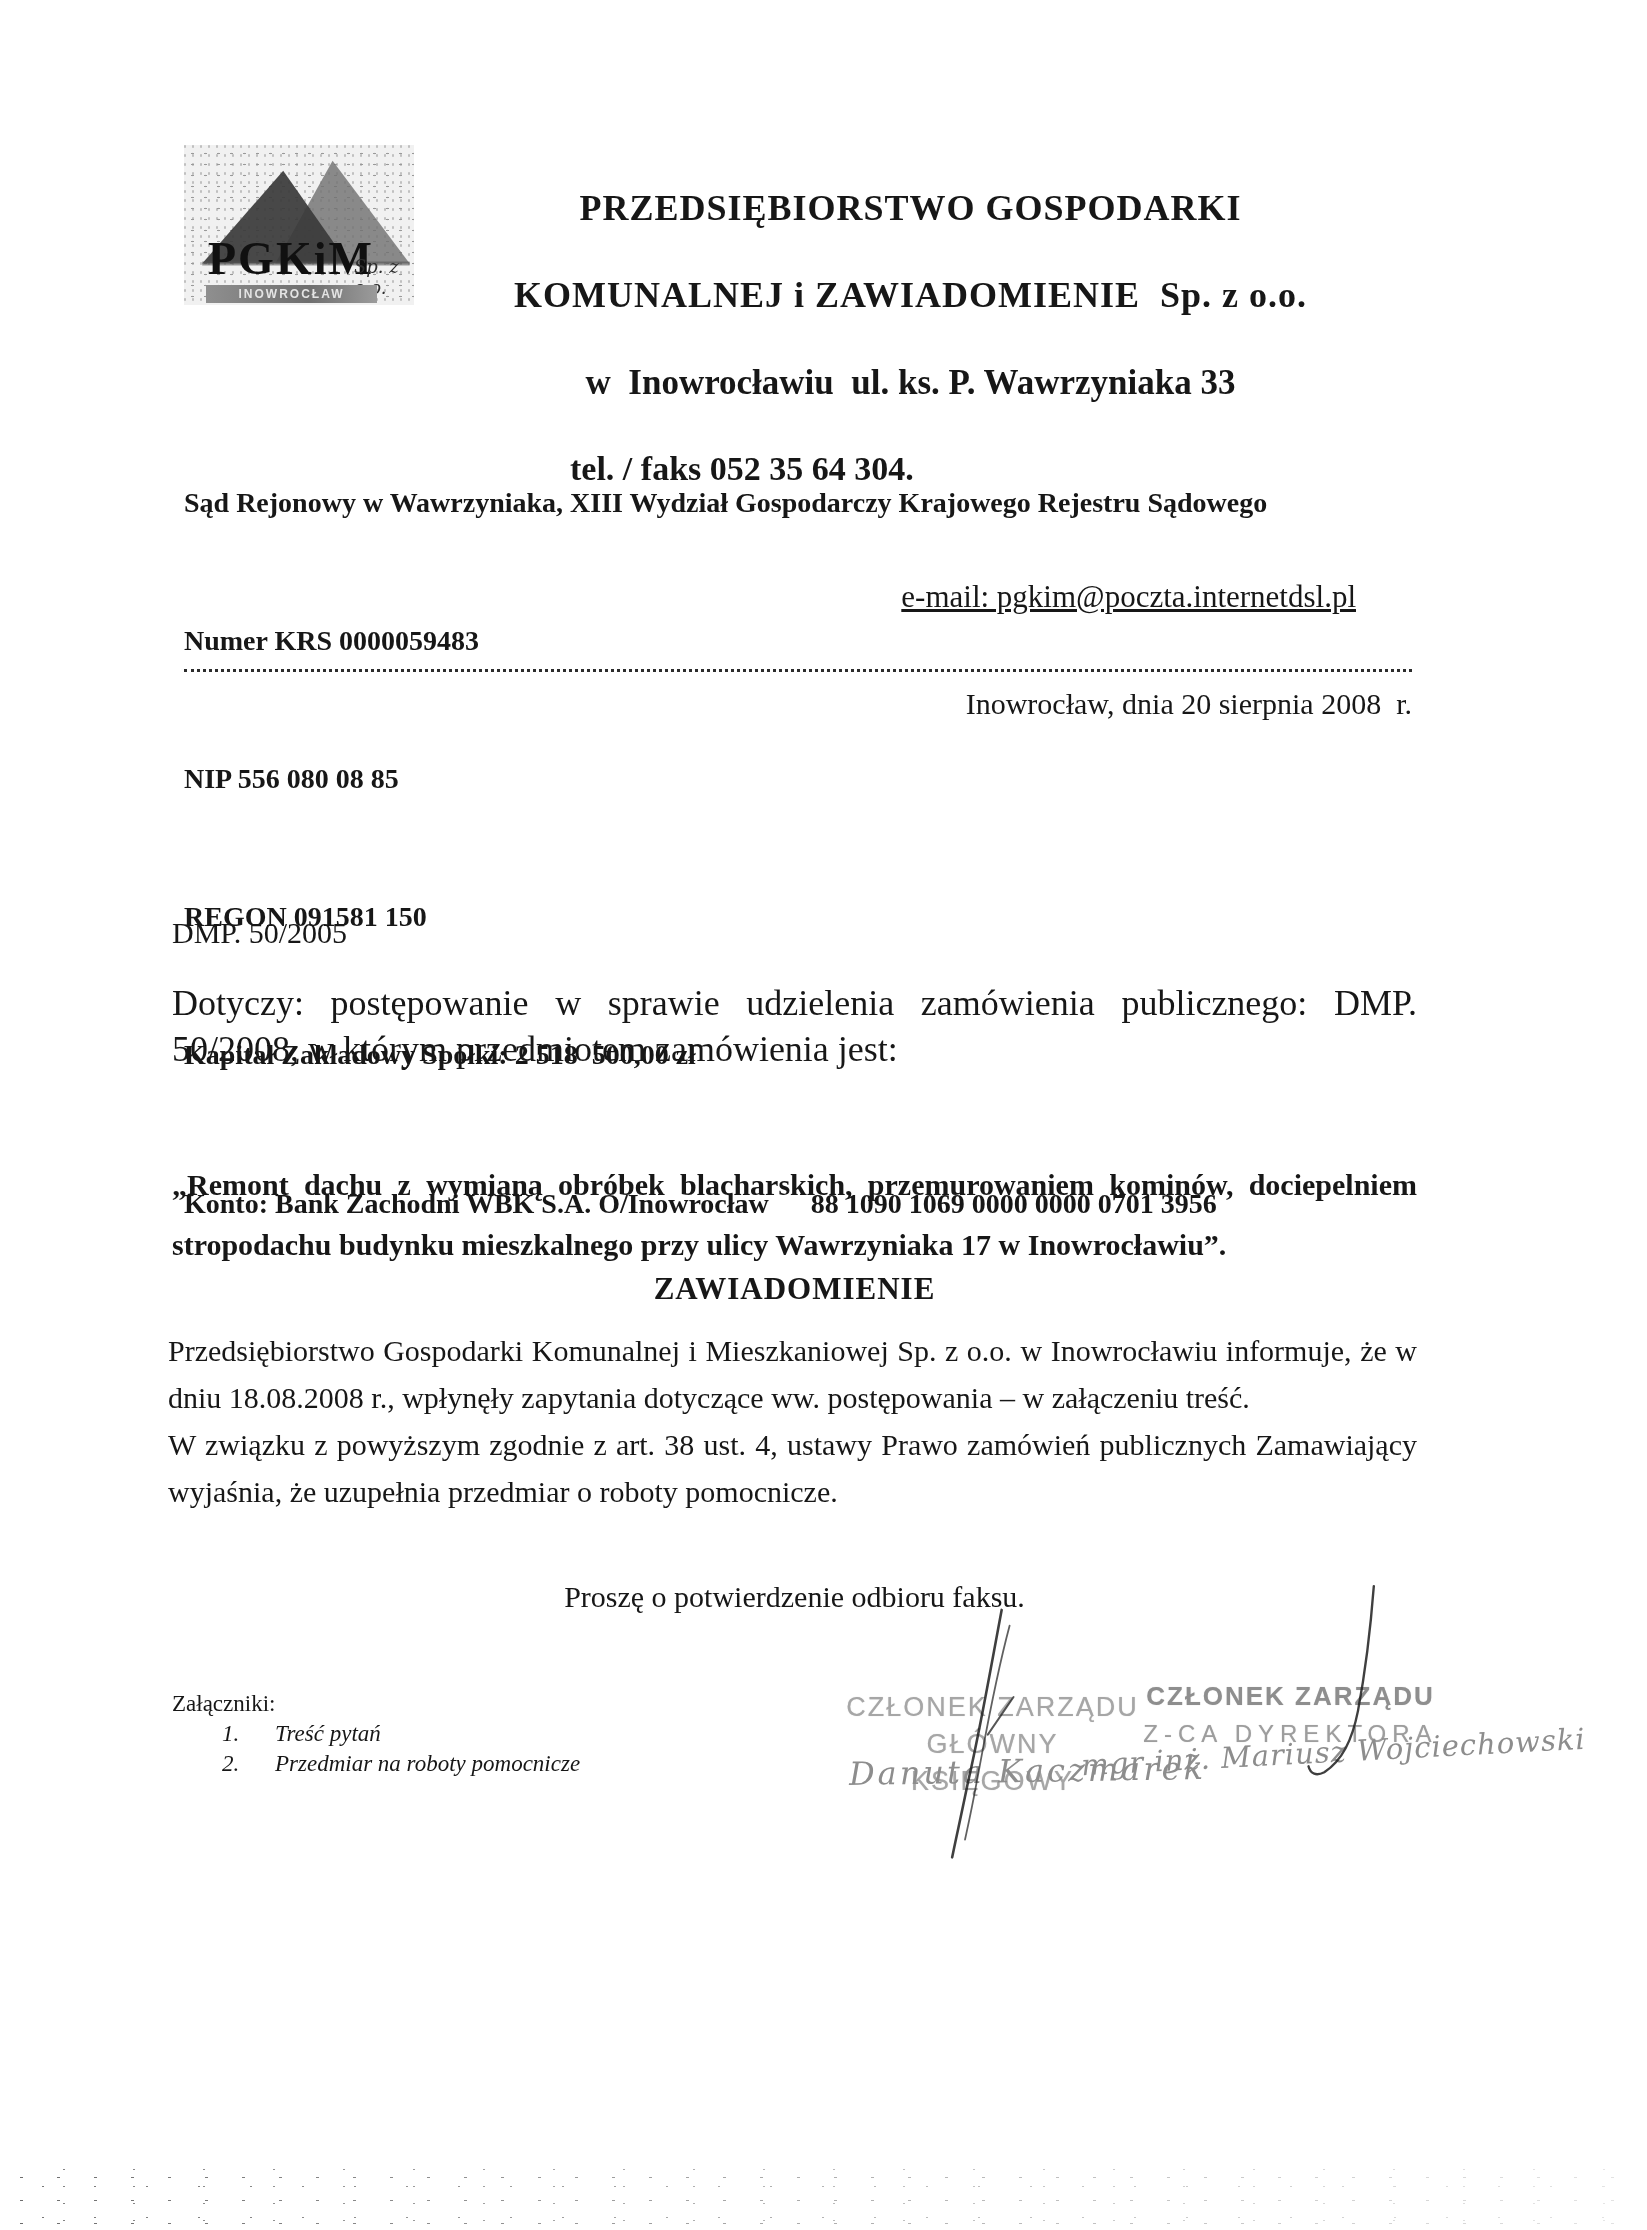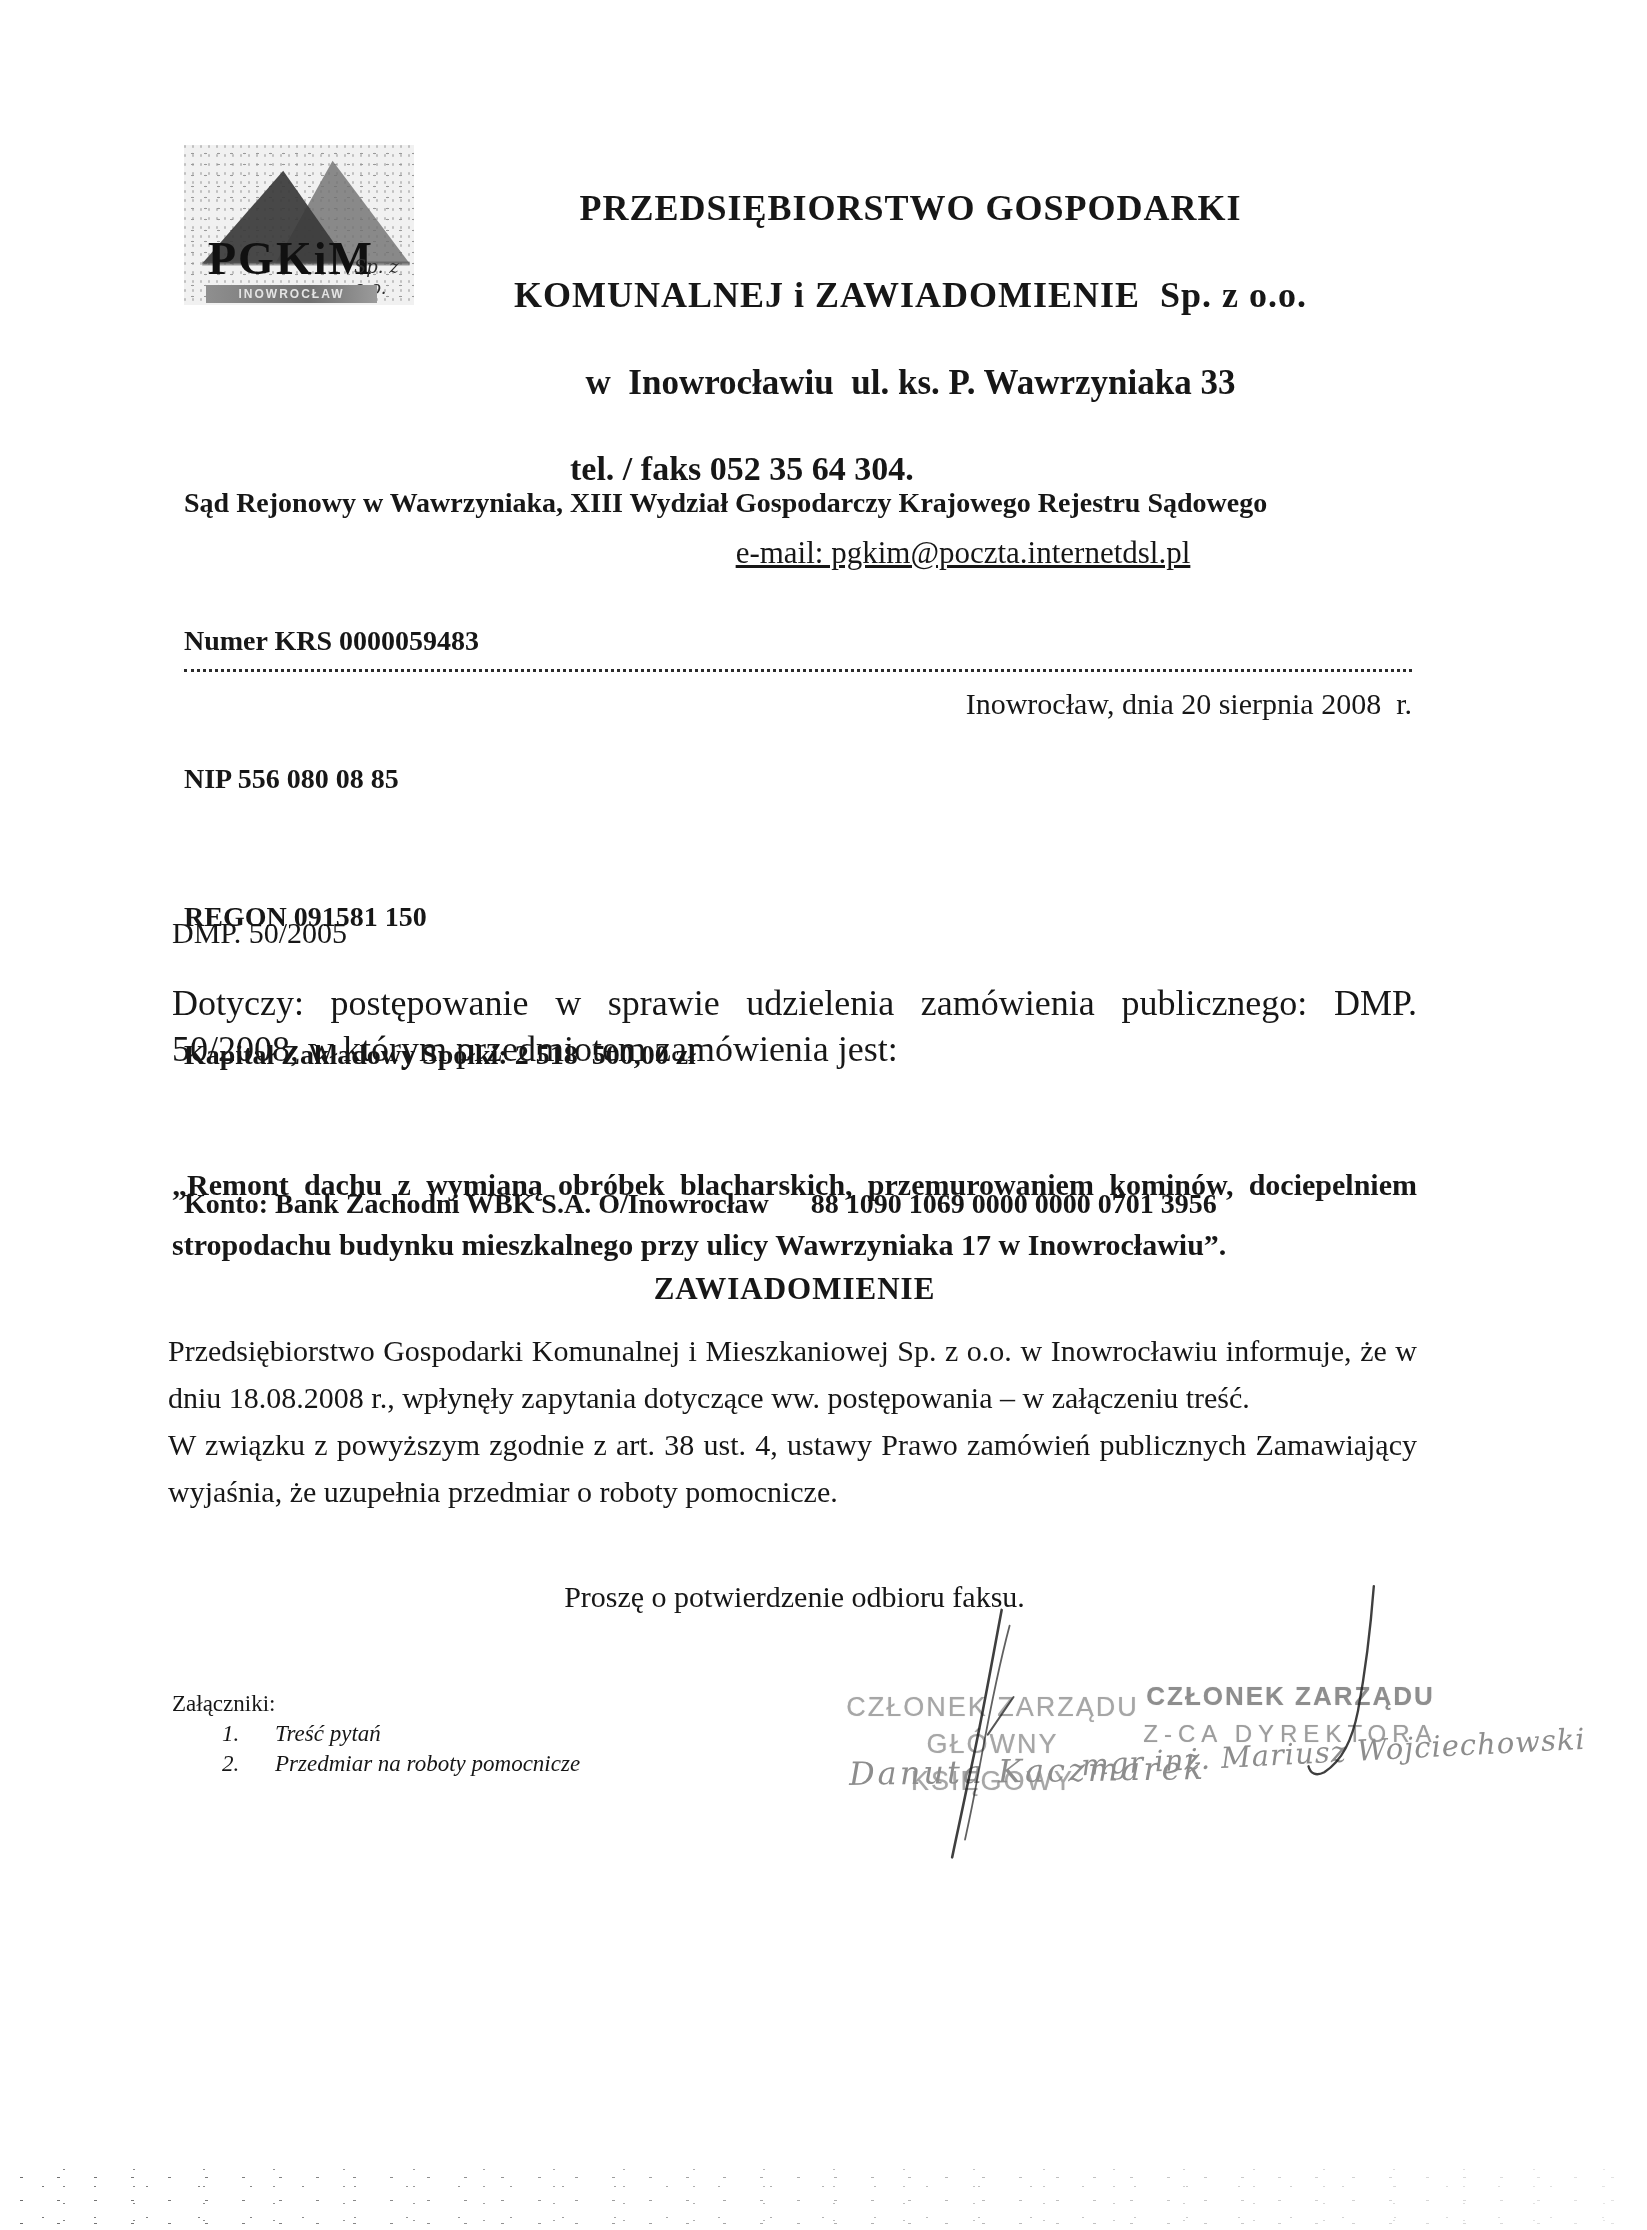--- a/index.html
+++ b/index.html
@@ -44,22 +44,22 @@
   
   .hdr{
     position:absolute;left:465px;top:147px;width:891px;
     text-align:center;font-weight:bold;white-space:pre-wrap;
   }
   .hdr-l1{font-size:36px;letter-spacing:1px;line-height:51px;}
   .hdr-l2{font-size:36px;letter-spacing:1px;line-height:51px;}
   .hdr-l3{font-size:35px;line-height:51px;}
   .hdr-tel{text-align:left;padding-left:105px;font-size:34px;line-height:50px;}
   .hdr-email{
-    text-align:center;padding-left:105px;font-size:31px;line-height:46px;
-    font-weight:normal;text-decoration:underline;
+    text-align:right;padding-left:105px;font-size:31px;line-height:46px;
+    font-weight:normal;text-decoration:underline;margin-top:44px;
   }
 
   
   .reg{
     position:absolute;left:184px;top:388px;width:1247px;
     font-weight:bold;font-size:28px;line-height:46px;white-space:pre-wrap;
   }
   .reg-account-number{display:inline-block;margin-left:42px;margin-top:11px;}
 
   

